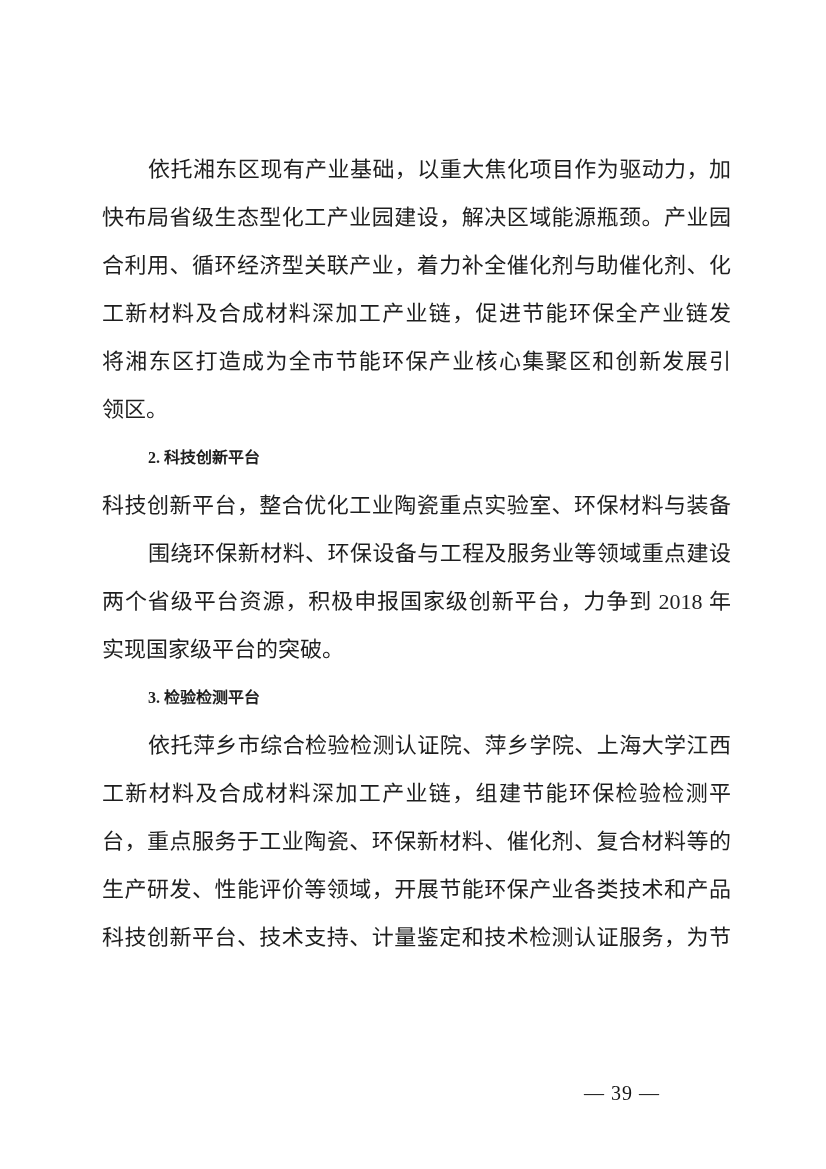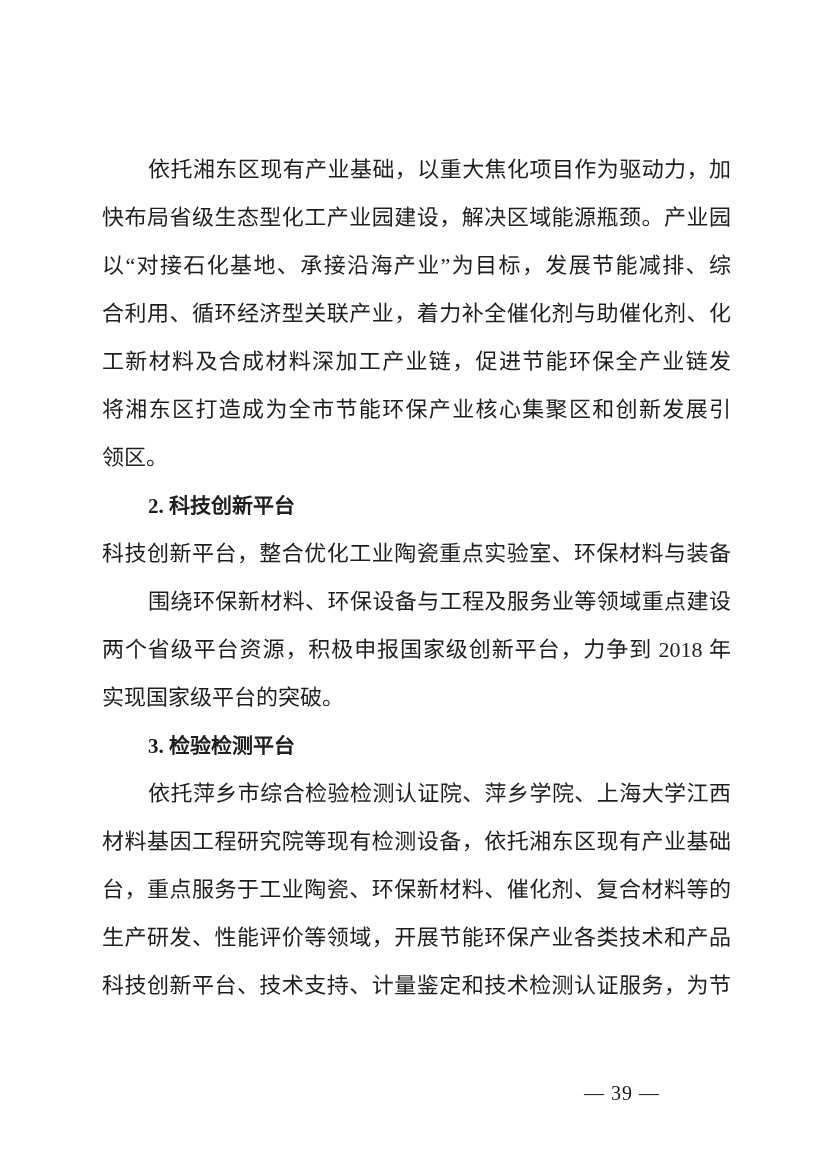--- a/index.html
+++ b/index.html
@@ -33,53 +33,52 @@
   }
   .line.indent {
     text-indent: 46px;
   }
   .line.flow-end {
     text-align: right;
     text-align-last: left;
   }
   .line.heading {
     font-weight: bold;
-    font-size: 21px;
+    font-size: 16px;
   }
   .footer {
     position: absolute;
     right: 102px;
     top: 1080px;
     font-size: 20px;
     line-height: 26px;
     color: #161616;
     letter-spacing: 1px;
     margin-left: 12px;
   }
 </style>
 </head>
 <body>
 
 <div class="page">
   <div class="content">
       <div class="line indent">依托湘东区现有产业基础，以重大焦化项目作为驱动力，加</div>
       <div class="line">快布局省级生态型化工产业园建设，解决区域能源瓶颈。产业园</div>
-      <div class="line">以“对接石化基地、承接沿海产业”为目标，发展节能减排、综</div>
       <div class="line">合利用、循环经济型关联产业，着力补全催化剂与助催化剂、化</div>
       <div class="line">工新材料及合成材料深加工产业链，促进节能环保全产业链发展，</div>
       <div class="line">将湘东区打造成为全市节能环保产业核心集聚区和创新发展引</div>
       <div class="line flow-end">领区。</div>
       <div class="line heading indent flow-end">2. 科技创新平台</div>
       <div class="line">科技创新平台，整合优化工业陶瓷重点实验室、环保材料与装备</div>
       <div class="line indent">围绕环保新材料、环保设备与工程及服务业等领域重点建设</div>
       <div class="line">两个省级平台资源，积极申报国家级创新平台，力争到 2018 年</div>
       <div class="line flow-end">实现国家级平台的突破。</div>
       <div class="line heading indent flow-end">3. 检验检测平台</div>
       <div class="line indent">依托萍乡市综合检验检测认证院、萍乡学院、上海大学江西</div>
-      <div class="line">材料基因工程研究院等现有检测设备，依托湘东区现有产业基础</div>
+      <div class="line">工新材料及合成材料深加工产业链，组建节能环保检验检测平</div>
       <div class="line">台，重点服务于工业陶瓷、环保新材料、催化剂、复合材料等的</div>
       <div class="line">生产研发、性能评价等领域，开展节能环保产业各类技术和产品</div>
       <div class="line">科技创新平台、技术支持、计量鉴定和技术检测认证服务，为节能</div>
     </div>
   <div class="footer">
     <span>— 39 —</span>
   </div>
 </div>
 
 </body></html>

